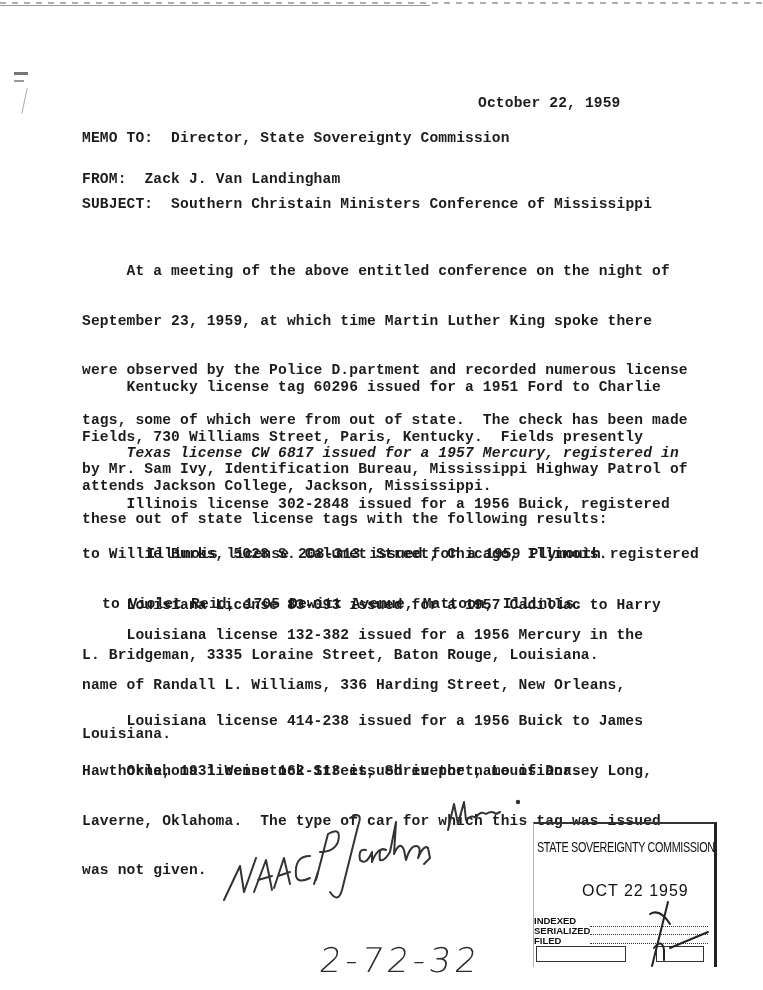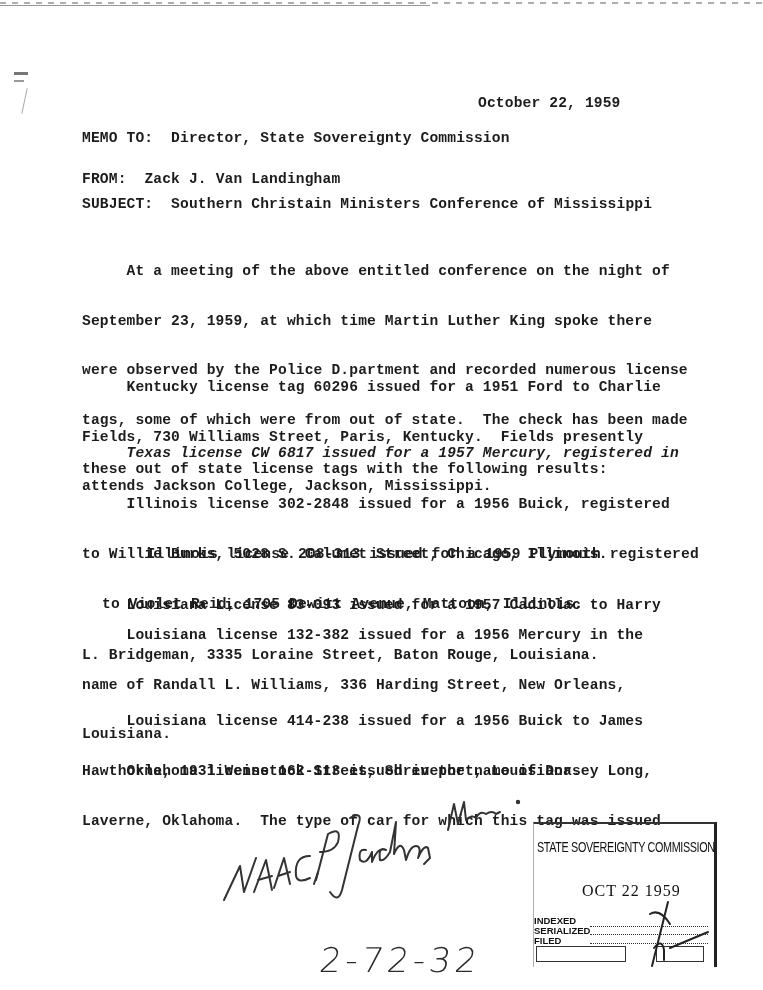--- a/index.html
+++ b/index.html
@@ -32,21 +32,21 @@
     .p6 { top: 594px; }
     .p7 { top: 680px; }
     .p8 { top: 730px; }
     .para .line { display: block; }
 
     .stamp { position: absolute; left: 533px; top: 822px; width: 180px; height: 143px;
       border-left: 1px solid #eab308; border-top: 2px solid #333; border-right: 3px solid #222; }
     .stamp .title { position: absolute; left: 3px; top: 14px; width: 176px;
       font-family: "Liberation Sans Narrow", "Liberation Sans", sans-serif; font-size: 15px;
       transform: scaleX(0.72); transform-origin: left; white-space: nowrap; color:#111; letter-spacing: -0.5px; }
-    .stamp .sdate { position: absolute; left: 48px; top: 58px; font-family: Liberation Serif, serif;
+    .stamp .sdate { position: absolute; left: 48px; top: 58px; font-family: Liberation Sans, sans-serif;
       font-size: 16px; letter-spacing: 1px; color:#111; }
     .stamp .lbls { position: absolute; left: 0; top: 92px; font-family: "Liberation Sans", sans-serif;
       font-size: 9.5px; font-weight: bold; line-height: 10px; color:#111; }
     .stamp .dots { position: absolute; left: 56px; height: 0; border-top: 1.5px dotted #333; width: 118px; }
     .stamp .d1 { top: 102px; } .stamp .d2 { top: 110px; } .stamp .d3 { top: 119px; }
     .stamp .box1 { position: absolute; left: 2px; top: 122px; width: 88px; height: 14px; border: 1.5px solid #333; }
     .stamp .box2 { position: absolute; left: 122px; top: 122px; width: 46px; height: 14px; border: 1.5px solid #333; }
     .initial { position: absolute; left: 640px; top: 890px; width: 70px; height: 80px; }
 
     .hand { position: absolute; font-family: "DejaVu Serif", serif; font-style: italic; color: #333; }
@@ -69,20 +69,21 @@
 
 <div class="tw hdr hdr-to"><span>MEMO TO:</span>  <span>Director, State Sovereignty Commission</span></div>
 <div class="tw hdr hdr-from"><span>FROM:</span>  <span>Zack J. Van Landingham</span></div>
 <div class="tw hdr hdr-subj"><span>SUBJECT:</span>  <span>Southern Christain Ministers Conference of Mississippi</span></div>
 
 <div class="tw para p0">
   <span class="line">     At a meeting of the above entitled conference on the night of</span>
   <span class="line">September 23, 1959, at which time Martin Luther King spoke there</span>
   <span class="line">were observed by the Police D.partment and recorded numerous license</span>
   <span class="line">tags, some of which were from out of state.  The check has been made</span>
+  <span class="line">by Mr. Sam Ivy, Identification Bureau, Mississippi Highway Patrol of</span>
   <span class="line">these out of state license tags with the following results:</span>
 </div>
 
 <div class="tw para p1">
   <span class="line">     Kentucky license tag 60296 issued for a 1951 Ford to Charlie</span>
   <span class="line">Fields, 730 Williams Street, Paris, Kentucky.  Fields presently</span>
   <span class="line">attends Jackson College, Jackson, Mississippi.</span>
 </div>
 
 <div class="tw para p2">
@@ -111,20 +112,21 @@
 </div>
 
 <div class="tw para p7">
   <span class="line">     Louisiana license 414-238 issued for a 1956 Buick to James</span>
   <span class="line">Hawthorne, 1931 Weinstock Street, Shreveport, Louisiana.</span>
 </div>
 
 <div class="tw para p8">
   <span class="line">     Oklahoma license 162-113 issued in the name of Dorsey Long,</span>
   <span class="line">Laverne, Oklahoma.  The type of car for which this tag was issued</span>
+  <span class="line">was not given.</span>
 </div>
 
 <div class="hand hand-note">
   <svg width="340" height="140" viewBox="0 0 340 140">
     <g fill="none" stroke="#333" stroke-width="2" stroke-linecap="round" stroke-linejoin="round">
 
       <path d="M6 120 L22 86 L26 112 L38 78"></path>
 
       <path d="M36 112 L48 80 L54 110 M40 100 L54 96"></path>
 

